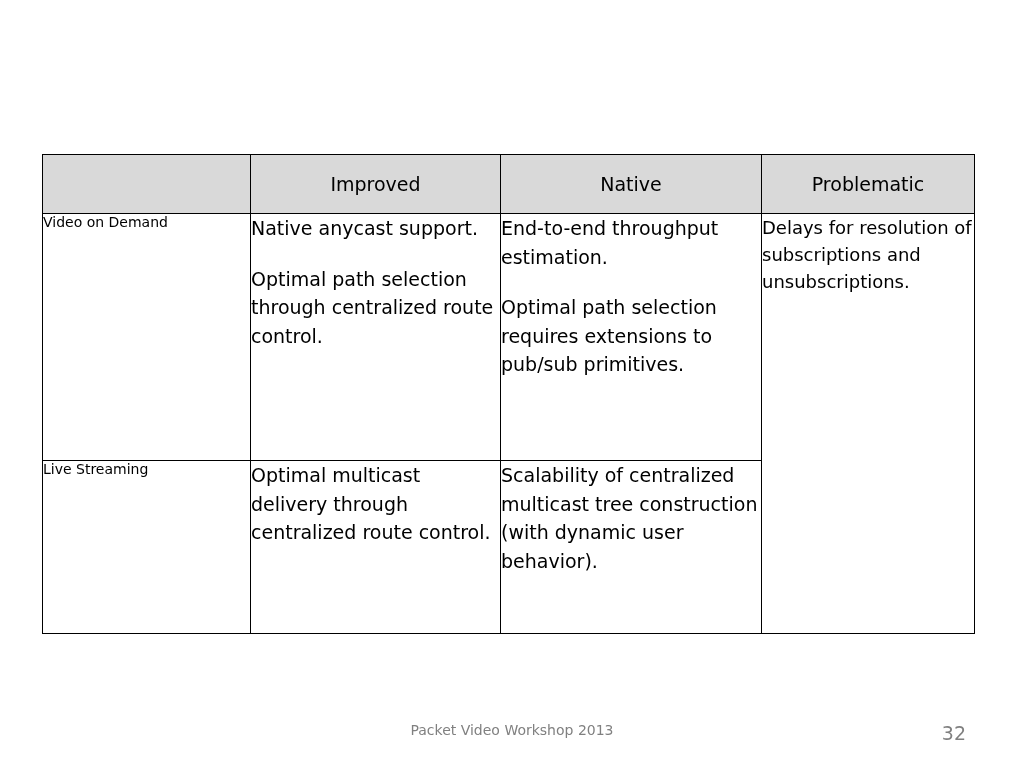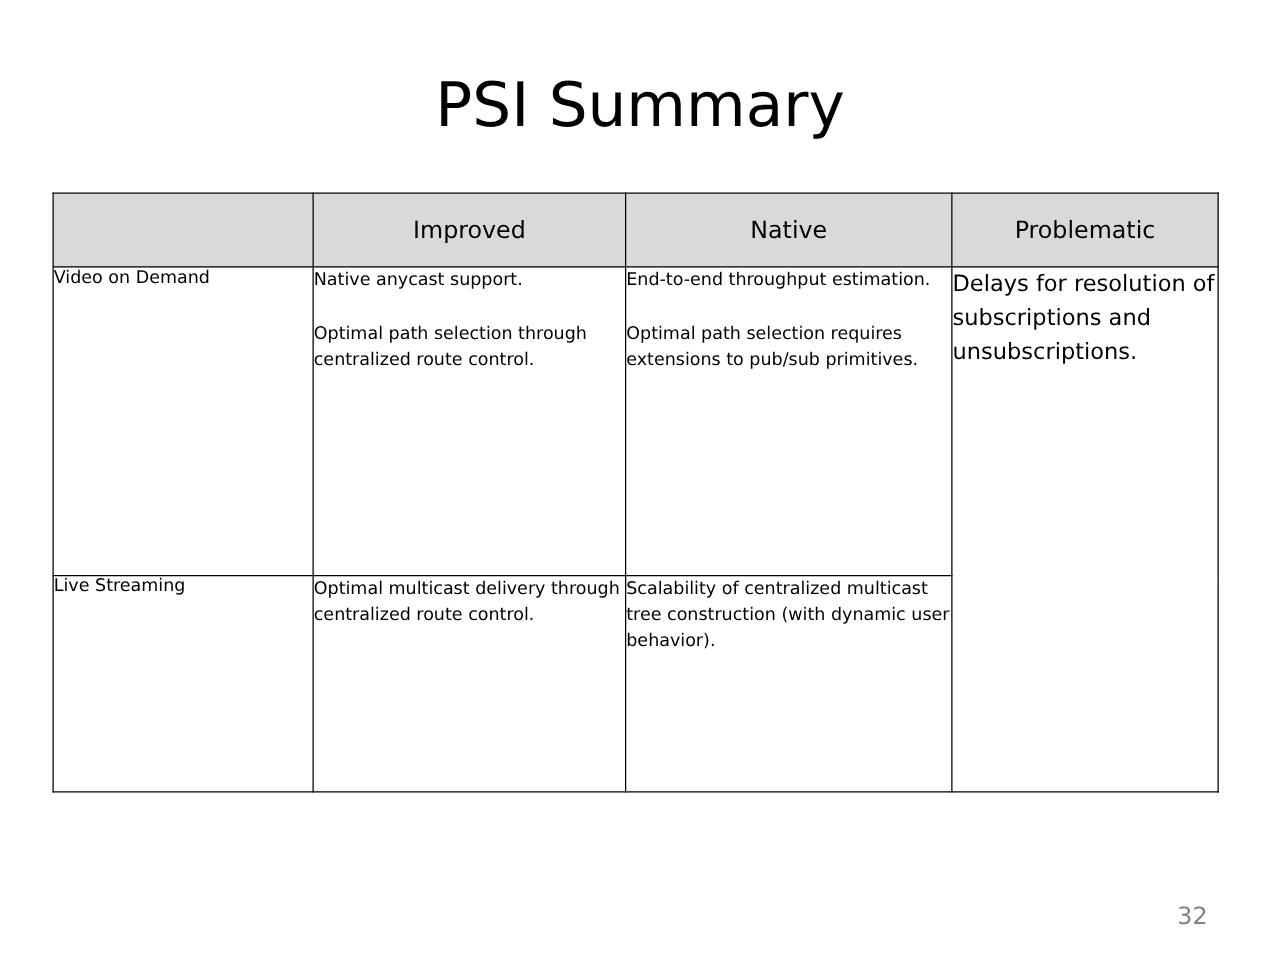--- a/index.html
+++ b/index.html
@@ -62,21 +62,21 @@
   .col1 { width: 250px; }
   .col2 { width: 261px; }
   .col3 { width: 213px; }
 
   .rowhead {
     font-size: 14px;
     vertical-align: middle;
     padding: 0 0 0 10px;
   }
   .cell-body {
-    font-size: 14px;
+    font-size: 19px;
     line-height: 1.5;
     padding: 10px 12px 10px 10px;
   }
   .cell-body p {
     margin: 0 0 22px 0;
   }
   .cell-body p:last-child {
     margin-bottom: 0;
   }
   .merged-cell {
@@ -106,21 +106,20 @@
     font-size: 19px;
     color: #808080;
     text-align: right;
   }
 </style>
 </head>
 <body>
 
 <div class="slide">
 
-  <div class="slide-title">PSI Summary</div>
 
   <div class="table-wrap">
     <table class="psi">
       <colgroup>
         <col class="col0">
         <col class="col1">
         <col class="col2">
         <col class="col3">
       </colgroup>
       <thead>
@@ -152,15 +151,16 @@
             <p>Optimal multicast delivery through centralized route control.</p>
           </td>
           <td class="cell-body">
             <p>Scalability of centralized multicast tree construction (with dynamic user behavior).</p>
           </td>
         </tr>
       </tbody>
     </table>
   </div>
 
+  <div class="footer-center">Packet Video Workshop 2013</div>
   <div class="footer-page">32</div>
 
 </div>
 
 </body></html>

